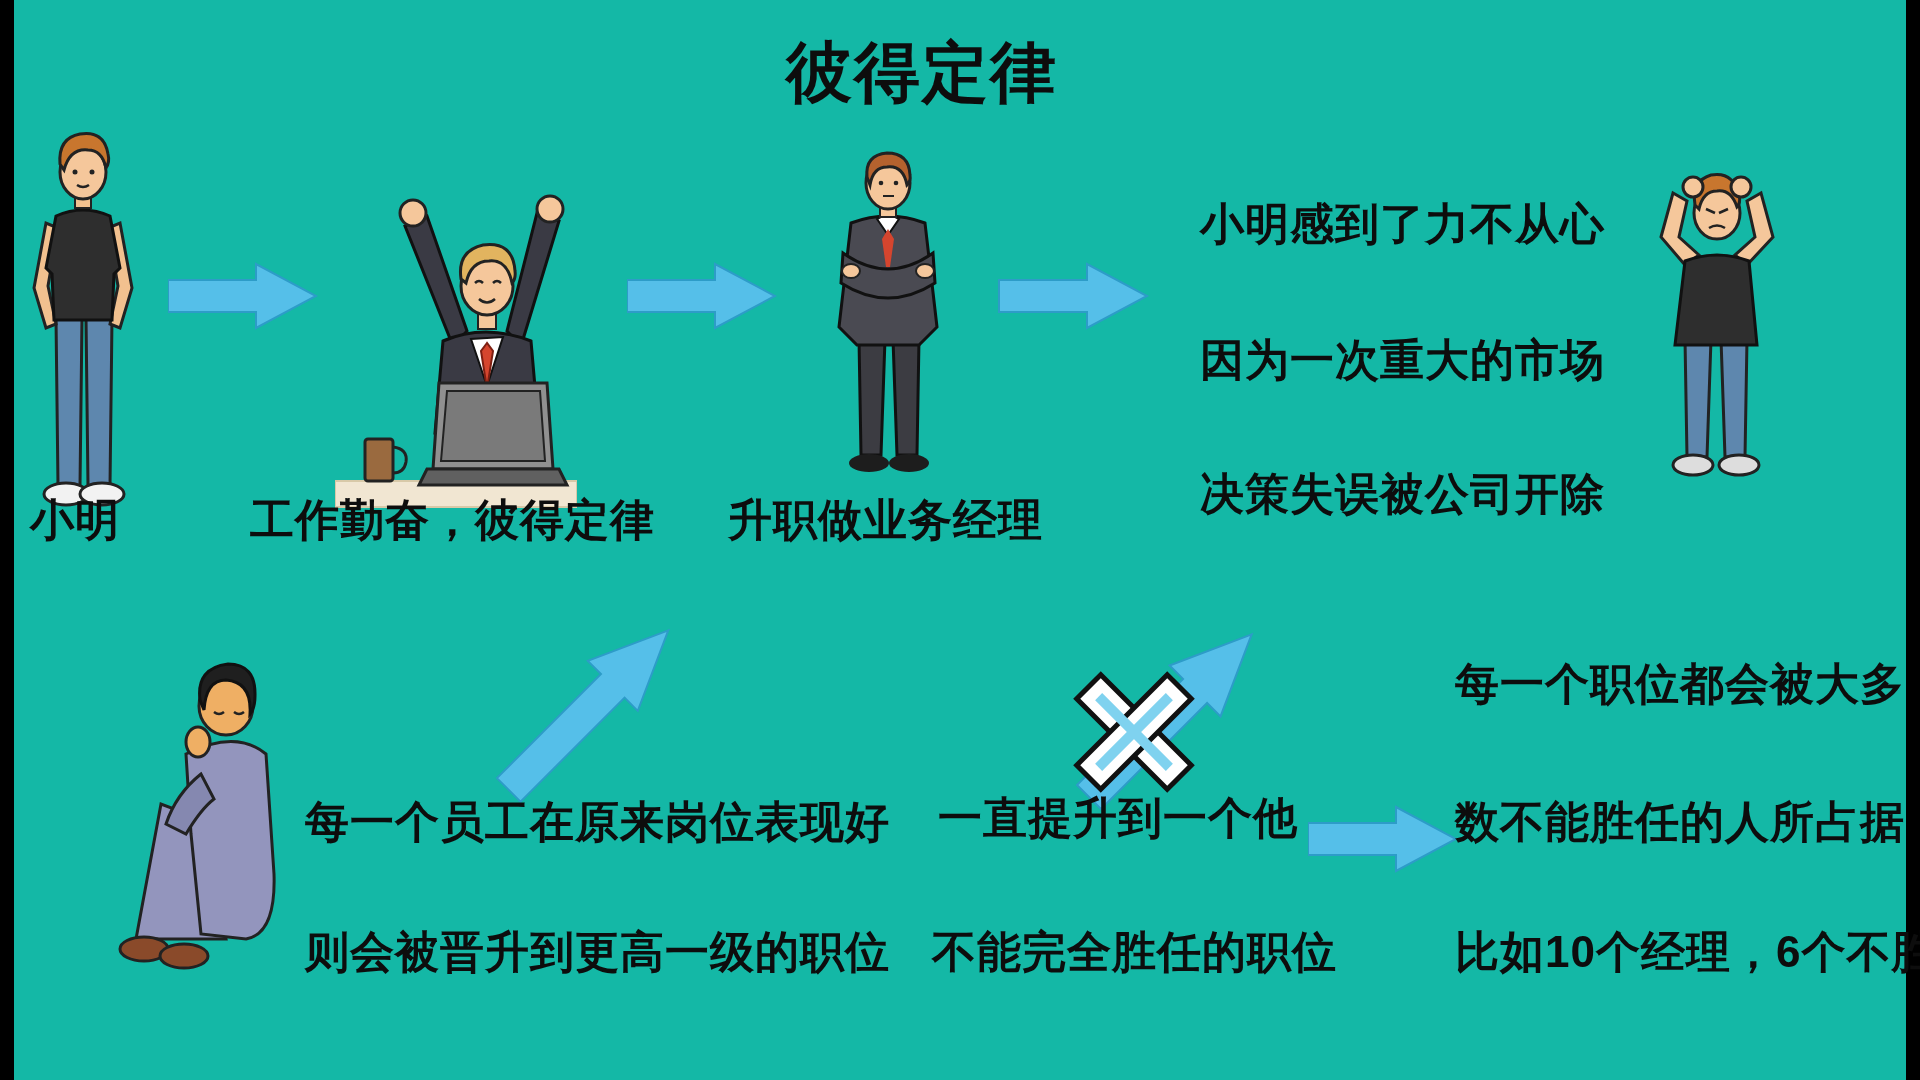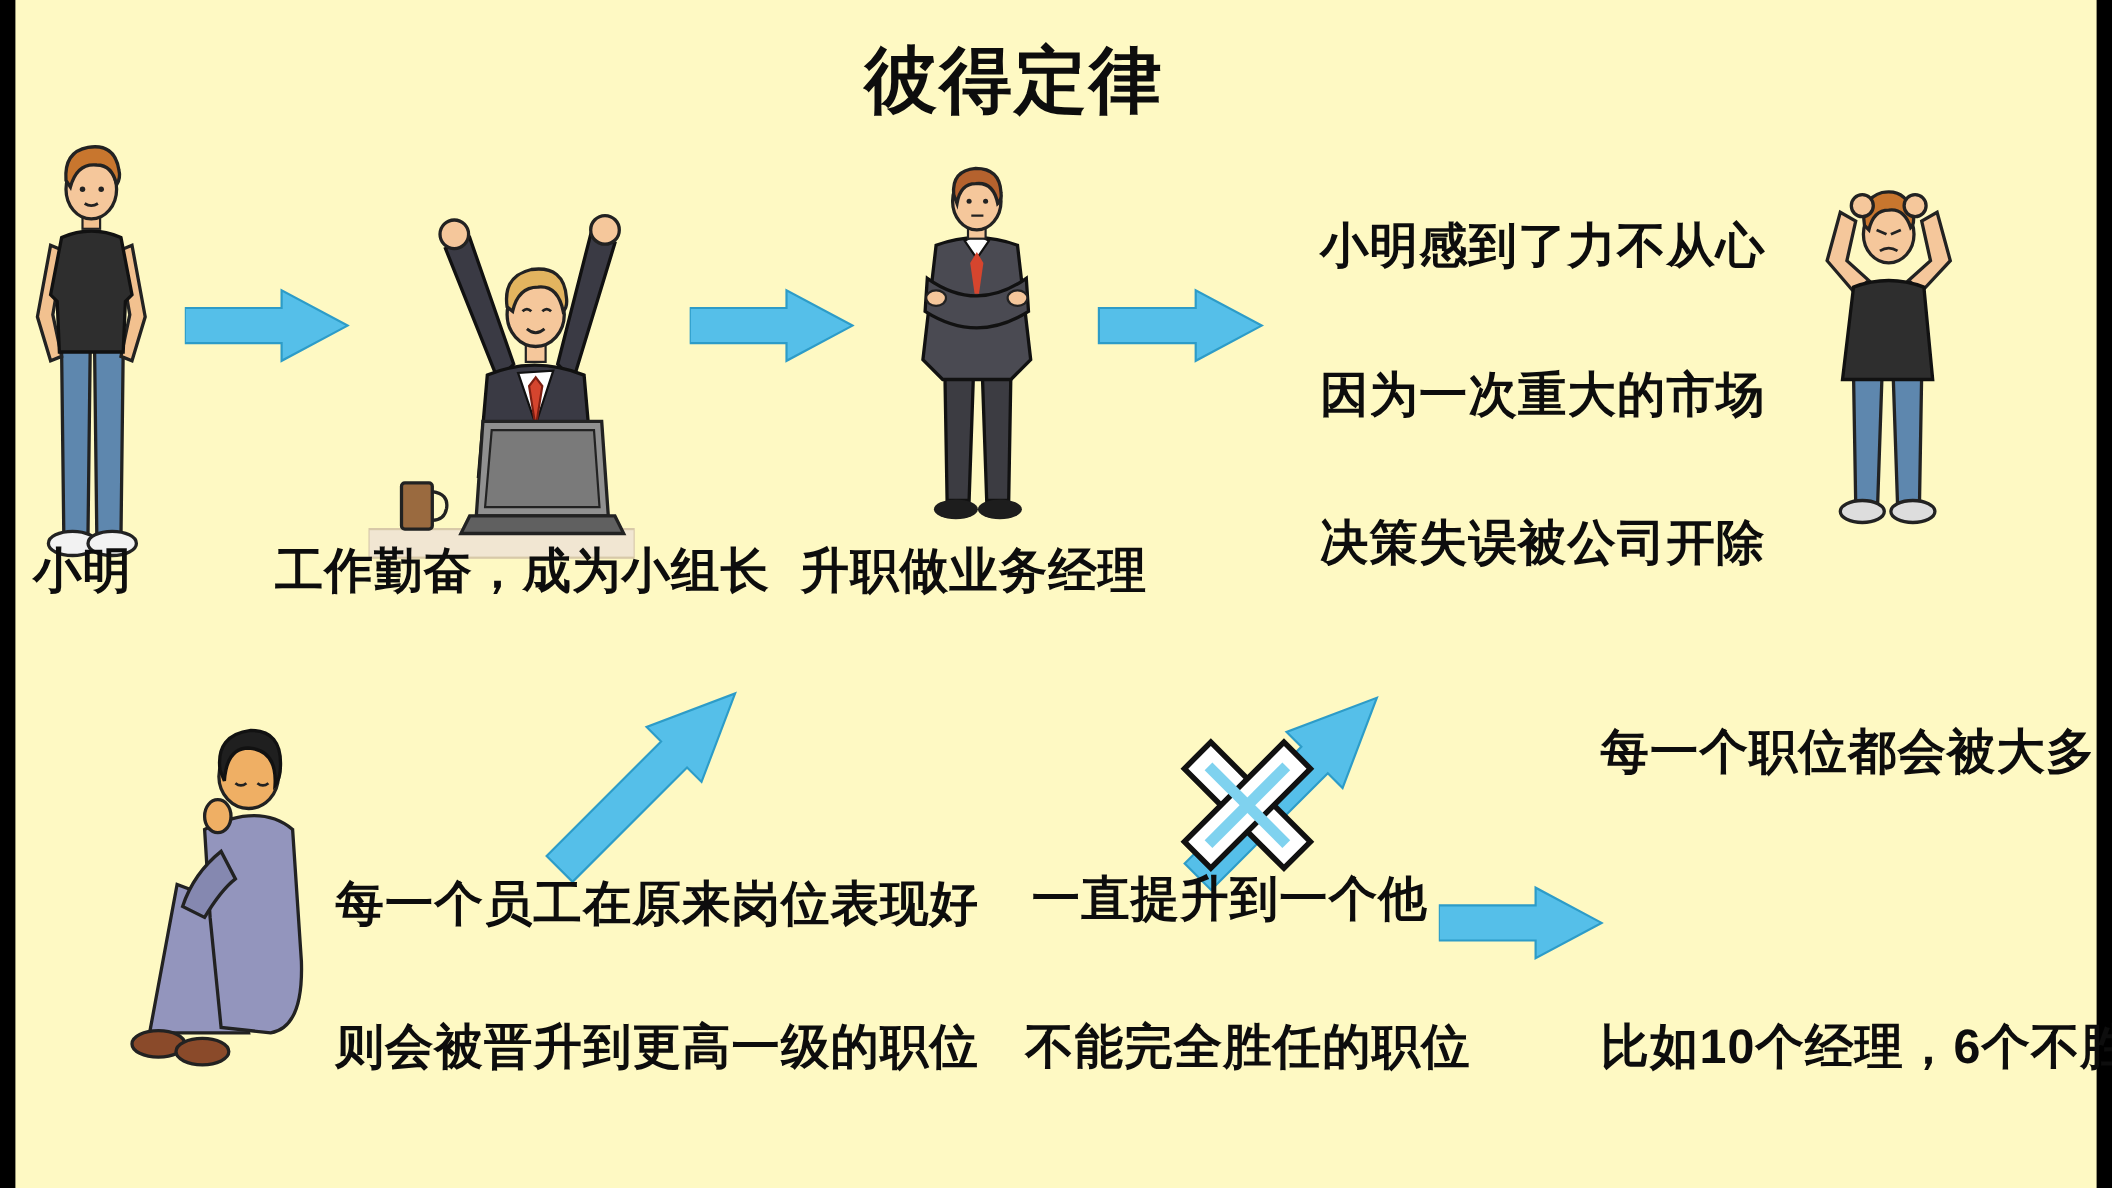--- a/index.html
+++ b/index.html
@@ -1,18 +1,18 @@
 <!DOCTYPE html>
 <html><head>
 <meta charset="utf-8">
 <style>
   * { margin:0; padding:0; box-sizing:border-box; }
   html,body { background:#000; }
   body { font-family:"Liberation Sans","DejaVu Sans",sans-serif; }
-  .stage { position:relative; width:1920px; height:1080px; background:#fef9c3; overflow:hidden; margin:0 auto; }
+  .stage { position:relative; width:1920px; height:1080px; background:#14b8a6; overflow:hidden; margin:0 auto; }
   .lb { position:absolute; top:0; bottom:0; width:14px; background:#000; }
   .lb-left { left:0; }
   .lb-right { right:0; }
   .title { position:absolute; top:28px; left:922px; transform:translateX(-50%);
            font-size:66px; font-weight:700; color:#0d0d0d; white-space:nowrap; letter-spacing:2px; }
   .fig { position:absolute; }
   .fig svg { display:block; width:100%; height:100%; }
   .arrow { position:absolute; }
   .arrow svg { display:block; width:100%; height:100%; }
   .txt { position:absolute; font-size:44px; font-weight:700; color:#0d0d0d; white-space:nowrap; letter-spacing:1px; line-height:1; }
@@ -125,21 +125,21 @@
       <path d="M62 48 Q58 24 78 18 Q100 14 106 38 Q108 46 104 50 Q98 32 84 34 Q70 34 66 52 Z" fill="#C8762E" stroke="#222" stroke-width="3"></path>
       <circle cx="60" cy="30" r="10" fill="#F5C79B" stroke="#222" stroke-width="3"></circle>
       <circle cx="108" cy="30" r="10" fill="#F5C79B" stroke="#222" stroke-width="3"></circle>
       <path d="M73 52 L82 56" stroke="#222" stroke-width="2.5"></path>
       <path d="M95 52 L86 56" stroke="#222" stroke-width="2.5"></path>
       <path d="M76 71 Q84 66 92 71" stroke="#222" stroke-width="2.5" fill="none"></path>
     </svg>
   </div>
 
   <div class="txt" style="left:30px; top:498px;">小明</div>
-  <div class="txt" style="left:250px; top:498px;">工作勤奋，成为小组长</div>
+  <div class="txt" style="left:250px; top:498px;">工作勤奋，彼得定律</div>
   <div class="txt" style="left:728px; top:498px;">升职做业务经理</div>
 
   <div class="fig" style="left:106px; top:634px; width:186px; height:340px;">
     <svg viewBox="0 0 186 340">
       <path d="M30 305 L55 170 L95 185 L120 305 Z" fill="#9395BD" stroke="#222" stroke-width="3"></path>
       <path d="M80 120 Q130 95 160 120 L168 240 Q170 300 140 305 L95 300 L85 200 Z" fill="#9395BD" stroke="#222" stroke-width="3"></path>
       <path d="M95 140 Q70 160 60 190 L80 200 Q95 175 108 165 Z" fill="#8588B0" stroke="#222" stroke-width="3"></path>
       <ellipse cx="92" cy="108" rx="12" ry="15" fill="#EFAF64" stroke="#222" stroke-width="3"></ellipse>
       <ellipse cx="120" cy="72" rx="27" ry="29" fill="#EFAF64" stroke="#222" stroke-width="3"></ellipse>
       <path d="M94 66 Q90 34 122 30 Q150 30 149 62 Q149 74 144 80 Q146 48 120 46 Q100 46 98 76 Z" fill="#1f1f1f" stroke="#111" stroke-width="3"></path>
@@ -186,15 +186,16 @@
       </svg>
   </div>
 
   <div class="txt" style="left:305px; top:800px;">每一个员工在原来岗位表现好</div>
   <div class="txt" style="left:305px; top:930px;">则会被晋升到更高一级的职位</div>
 
   <div class="txt" style="left:938px; top:796px;">一直提升到一个他</div>
   <div class="txt" style="left:932px; top:930px;text-align:right;">不能完全胜任的职位</div>
 
   <div class="txt" style="left:1455px; top:662px;">每一个职位都会被大多</div>
+  <div class="txt" style="left:1455px; top:800px;">数不能胜任的人所占据</div>
   <div class="txt" style="left:1455px; top:930px;">比如10个经理，6个不胜任</div>
 
 </div>
 
 </body></html>

